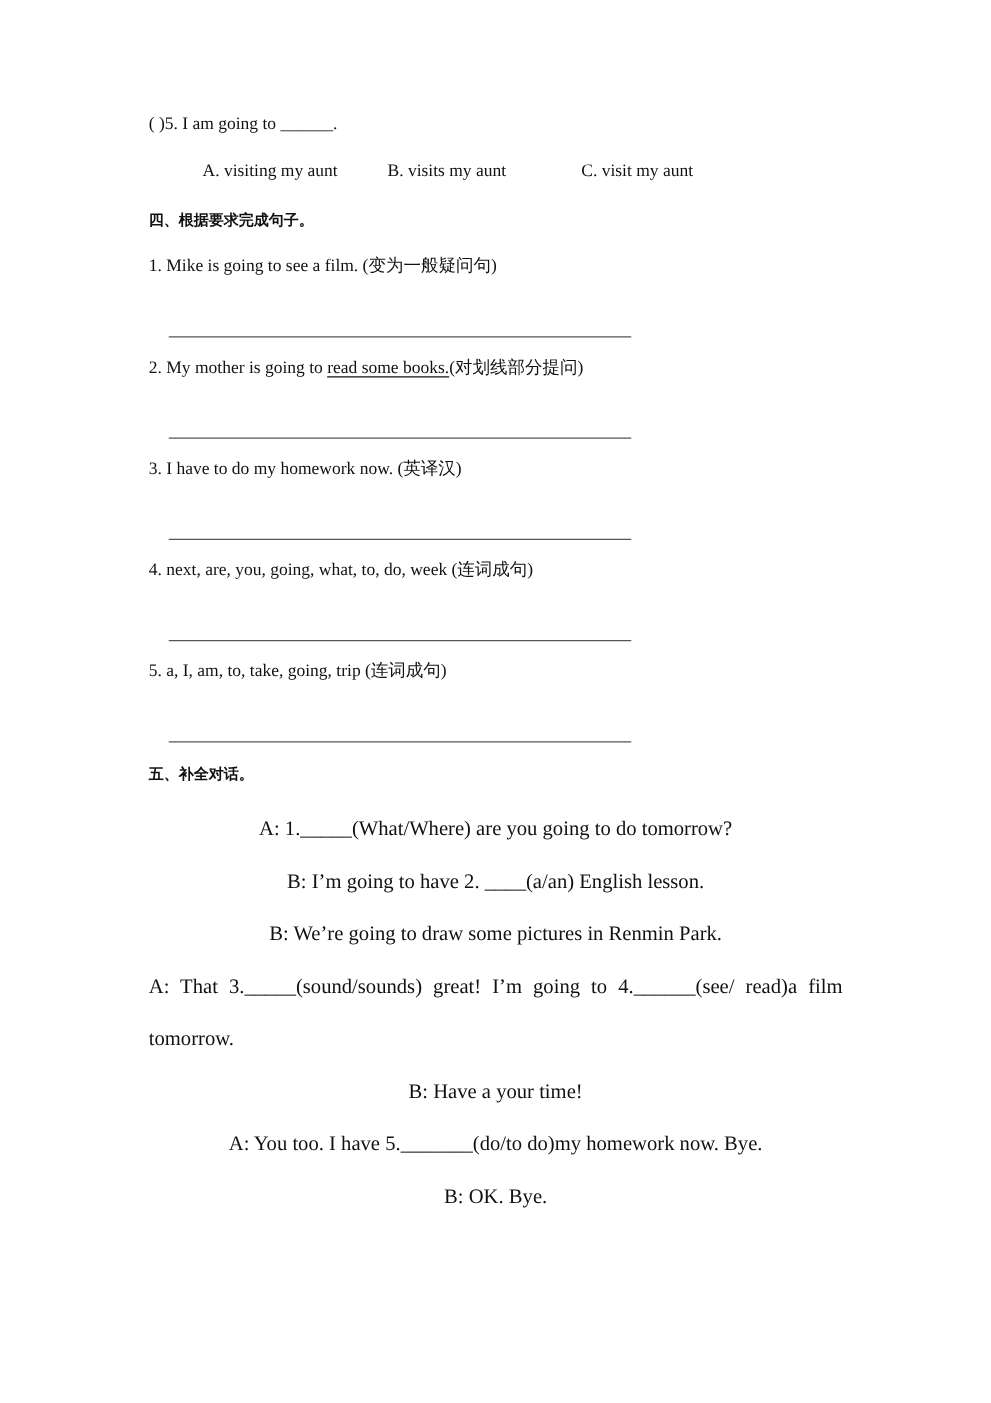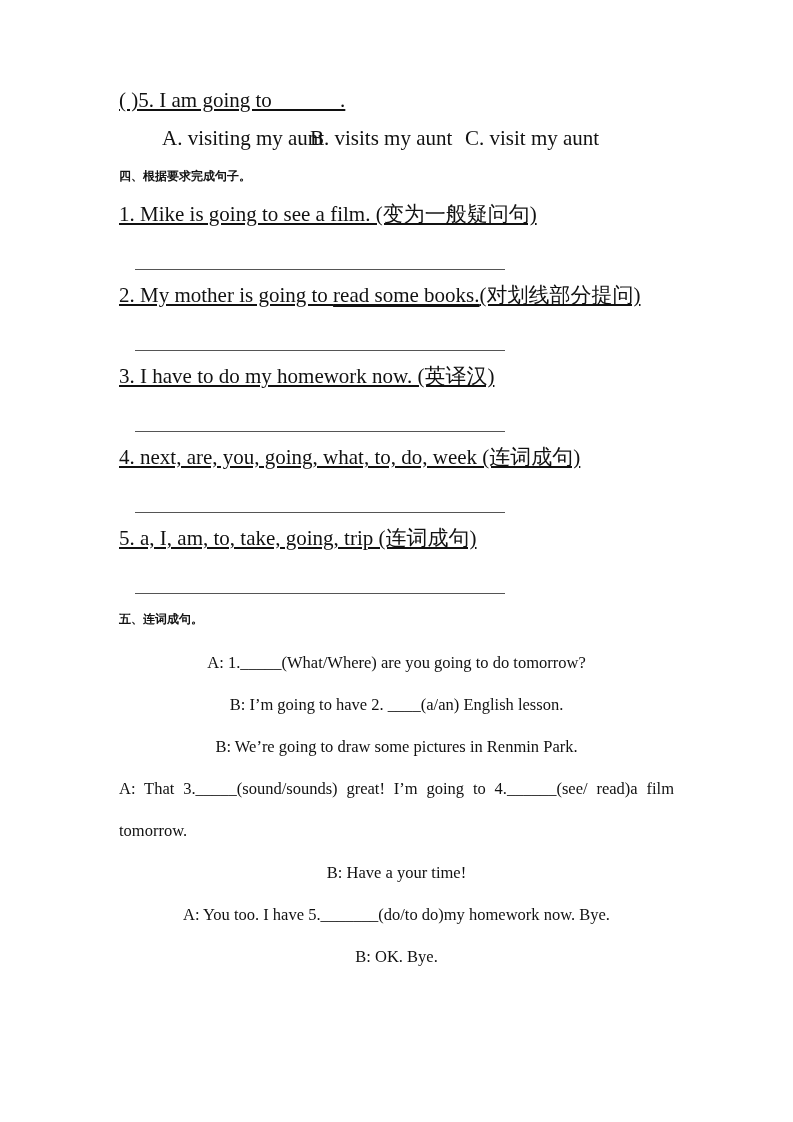--- a/index.html
+++ b/index.html
@@ -11,25 +11,24 @@
     color: #111111;
     overflow: hidden;
     font-family: "Liberation Serif", "DejaVu Serif", serif;
   }
   .page {
     width: 793px;
     height: 1122px;
     padding: 81px 119px 0 119px;
   }
   .line {
-    font-size: 21px;
+    font-size: 14px;
     line-height: 38px;
     margin: 0;
     white-space: nowrap;
-    text-decoration: underline;
   }
   .options-row {
     padding-left: 43px;
   }
   .options-row .opt { display: inline-block; }
   .opt-a { width: 148px; }
   .opt-b { width: 155px; }
   .sec-title {
     font-family: "Liberation Sans", "DejaVu Sans", sans-serif;
     font-weight: bold;
@@ -80,21 +79,21 @@
 
   <p class="line">3. I have to do my homework now. (英译汉)</p>
   <div class="answer-line"></div>
 
   <p class="line">4. next, are, you, going, what, to, do, week (连词成句)</p>
   <div class="answer-line"></div>
 
   <p class="line">5. a, I, am, to, take, going, trip (连词成句)</p>
   <div class="answer-line"></div>
 
-  <p class="sec-title">五、连词成句。</p>
+  <p class="sec-title">五、补全对话。</p>
 
   <div class="dialogue">
     <p>A: 1._____(What/Where) are you going to do tomorrow?</p>
     <p>B: I’m going to have 2. ____(a/an) English lesson.</p>
     <p>B: We’re going to draw some pictures in Renmin Park.</p>
     <p class="justify">A: That 3._____(sound/sounds) great! I’m going to 4.______(see/ read)a film tomorrow.</p>
     <p>B: Have a your time!</p>
     <p>A: You too. I have 5._______(do/to do)my homework now. Bye.</p>
     <p>B: OK. Bye.</p>
   </div>

